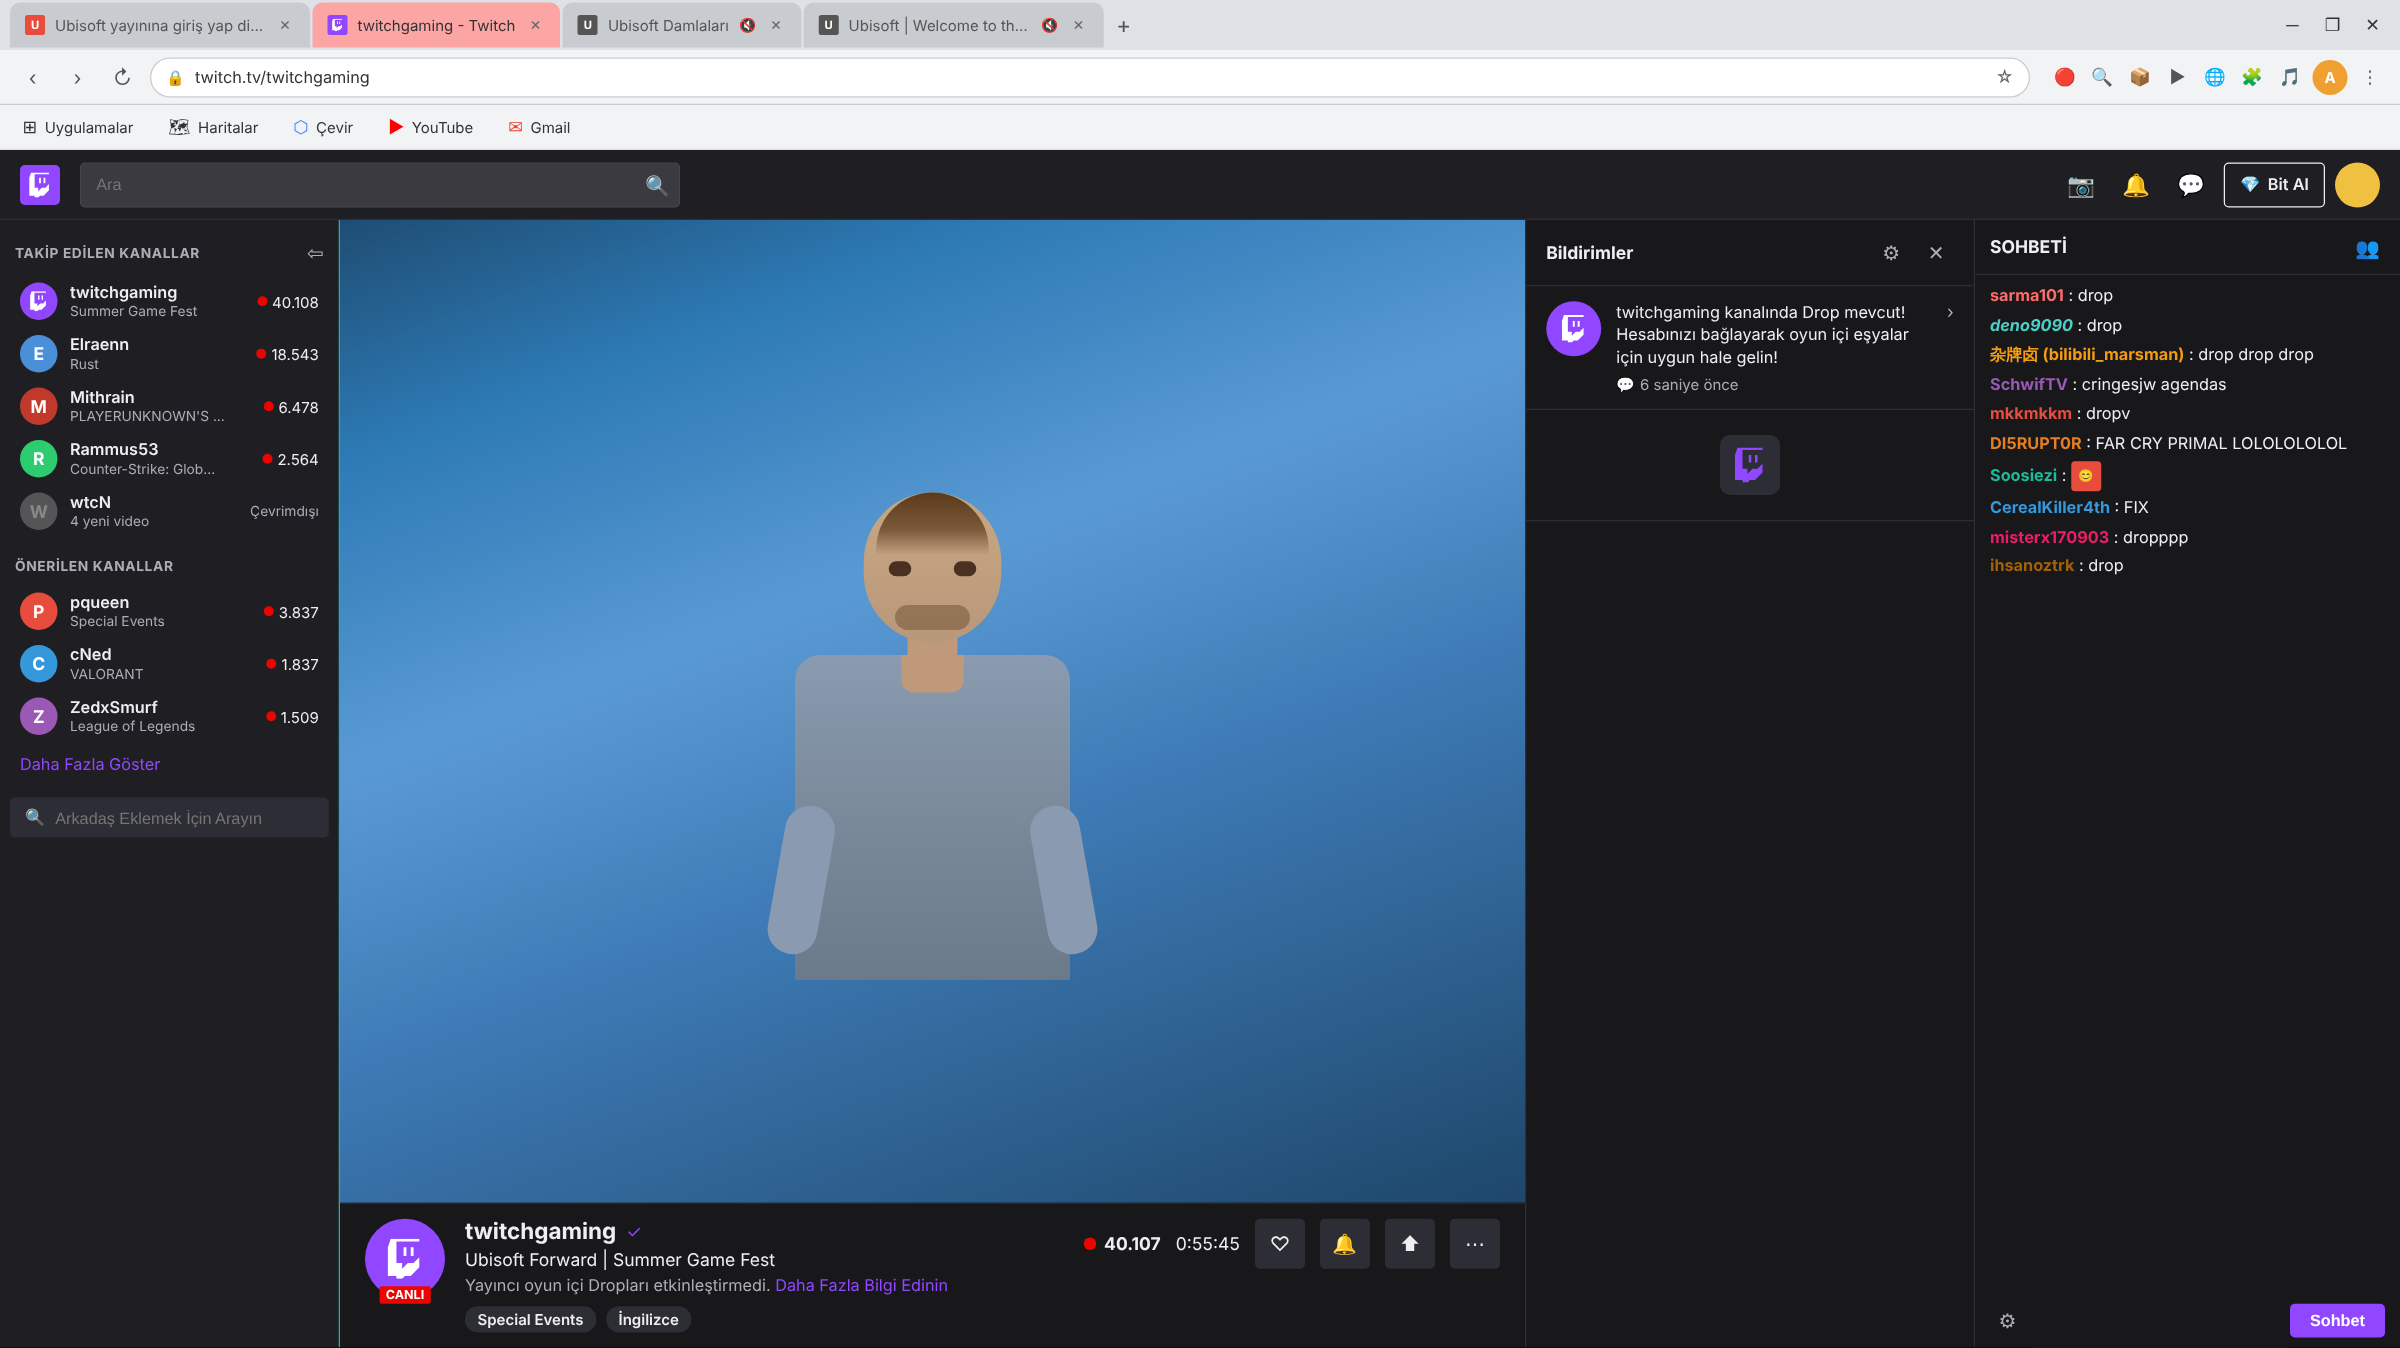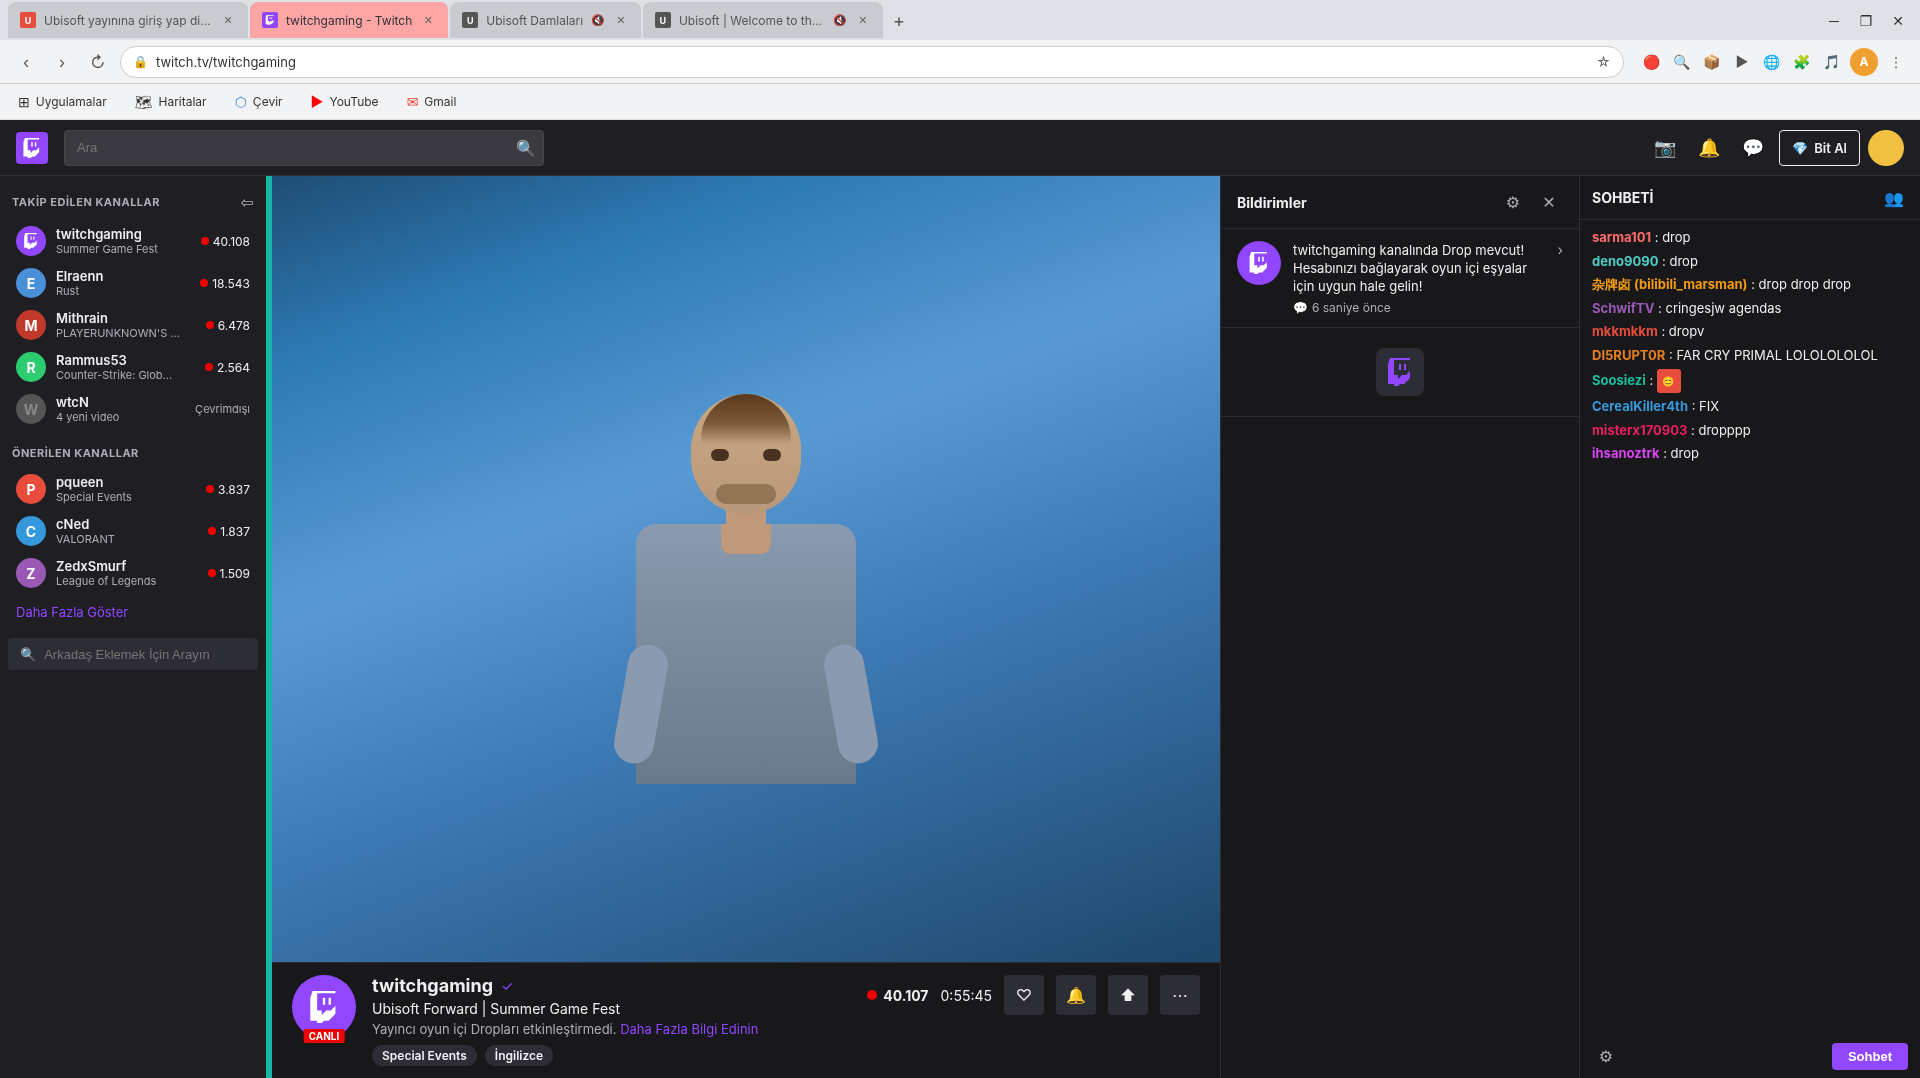--- a/index.html
+++ b/index.html
@@ -36,21 +36,21 @@
     .twitch-nav { display: flex; gap: 4px; }
     .twitch-nav-item { padding: 8px 12px; border-radius: 4px; font-size: 14px; font-weight: 600; color: #efeff1; cursor: pointer; }
     .twitch-actions { display: flex; align-items: center; gap: 8px; margin-left: auto; }
     .twitch-action-btn { width: 36px; height: 36px; border-radius: 4px; display: flex; align-items: center; justify-content: center; font-size: 18px; color: #efeff1; cursor: pointer; }
     .bit-ai-btn { display: flex; align-items: center; gap: 6px; padding: 0 12px; height: 36px; background: transparent; border: 1px solid #efeff1; border-radius: 4px; color: #efeff1; font-size: 13px; font-weight: 600; cursor: pointer; }
     .avatar-btn { width: 36px; height: 36px; border-radius: 50%; background: #f0c040; overflow: hidden; cursor: pointer; }
 
     .twitch-body { display: flex; flex: 1; overflow: hidden; }
 
     
-    .sidebar { width: 272px; background: #1f1f23; border-right: 6px solid #14b8a6; display: flex; flex-direction: column; flex-shrink: 0; overflow-y: auto; padding-bottom: 8px; }
+    .sidebar { width: 272px; background: #1f1f23; border-right: 1px solid #14b8a6; display: flex; flex-direction: column; flex-shrink: 0; overflow-y: auto; padding-bottom: 8px; }
     .sidebar-section-header { display: flex; align-items: center; justify-content: space-between; padding: 16px 12px 8px; }
     .sidebar-section-title { font-size: 11px; font-weight: 700; color: #adadb8; text-transform: uppercase; letter-spacing: 0.5px; }
     .sidebar-collapse-btn { font-size: 16px; color: #adadb8; cursor: pointer; }
     .sidebar-channel { display: flex; align-items: center; padding: 6px 12px; gap: 10px; cursor: pointer; border-radius: 4px; margin: 0 4px; }
     .sidebar-avatar { width: 30px; height: 30px; border-radius: 50%; background: #666; flex-shrink: 0; overflow: hidden; position: relative; }
     .sidebar-channel-info { flex: 1; min-width: 0; }
     .sidebar-channel-name { font-size: 13px; font-weight: 600; color: #efeff1; white-space: nowrap; overflow: hidden; text-overflow: ellipsis; }
     .sidebar-channel-game { font-size: 11px; color: #adadb8; white-space: nowrap; overflow: hidden; text-overflow: ellipsis; }
     .sidebar-viewers { display: flex; align-items: center; gap: 4px; font-size: 12px; color: #efeff1; flex-shrink: 0; }
     .live-dot { width: 8px; height: 8px; border-radius: 50%; background: #eb0400; flex-shrink: 0; }
@@ -499,21 +499,21 @@
       </div>
 
       <div class="chat-messages">
 
         <div class="chat-message">
           <span class="chat-username" style="color:#ff6b6b;">sarma101</span>
           <span>: drop</span>
         </div>
 
         <div class="chat-message">
-          <span class="chat-username" style="color:#4ecdc4;">deno9090</span>
+          <span class="chat-username" style="color:#4ecdc4;font-style:italic;">deno9090</span>
           <span>: drop</span>
         </div>
 
         <div class="chat-message">
           <span class="chat-username" style="color:#f39c12;">杂牌卤 (bilibili_marsman)</span>
           <span>: drop drop drop</span>
         </div>
 
         <div class="chat-message">
           <span class="chat-username" style="color:#9b59b6;">SchwifTV</span>
@@ -540,21 +540,21 @@
           <span class="chat-username" style="color:#3498db;">CerealKiller4th</span>
           <span>: FIX</span>
         </div>
 
         <div class="chat-message">
           <span class="chat-username" style="color:#e91e63;">misterx170903</span>
           <span>: dropppp</span>
         </div>
 
         <div class="chat-message">
-          <span class="chat-username" style="color:#d946ef;">ihsanoztrk</span>
+          <span class="chat-username" style="color:#a16207;">ihsanoztrk</span>
           <span>: drop</span>
         </div>
       </div>
 
       <div class="chat-footer">
         <div class="chat-settings-btn">⚙</div>
         <button class="chat-send-btn">Sohbet</button>
       </div>
     </div>
 

